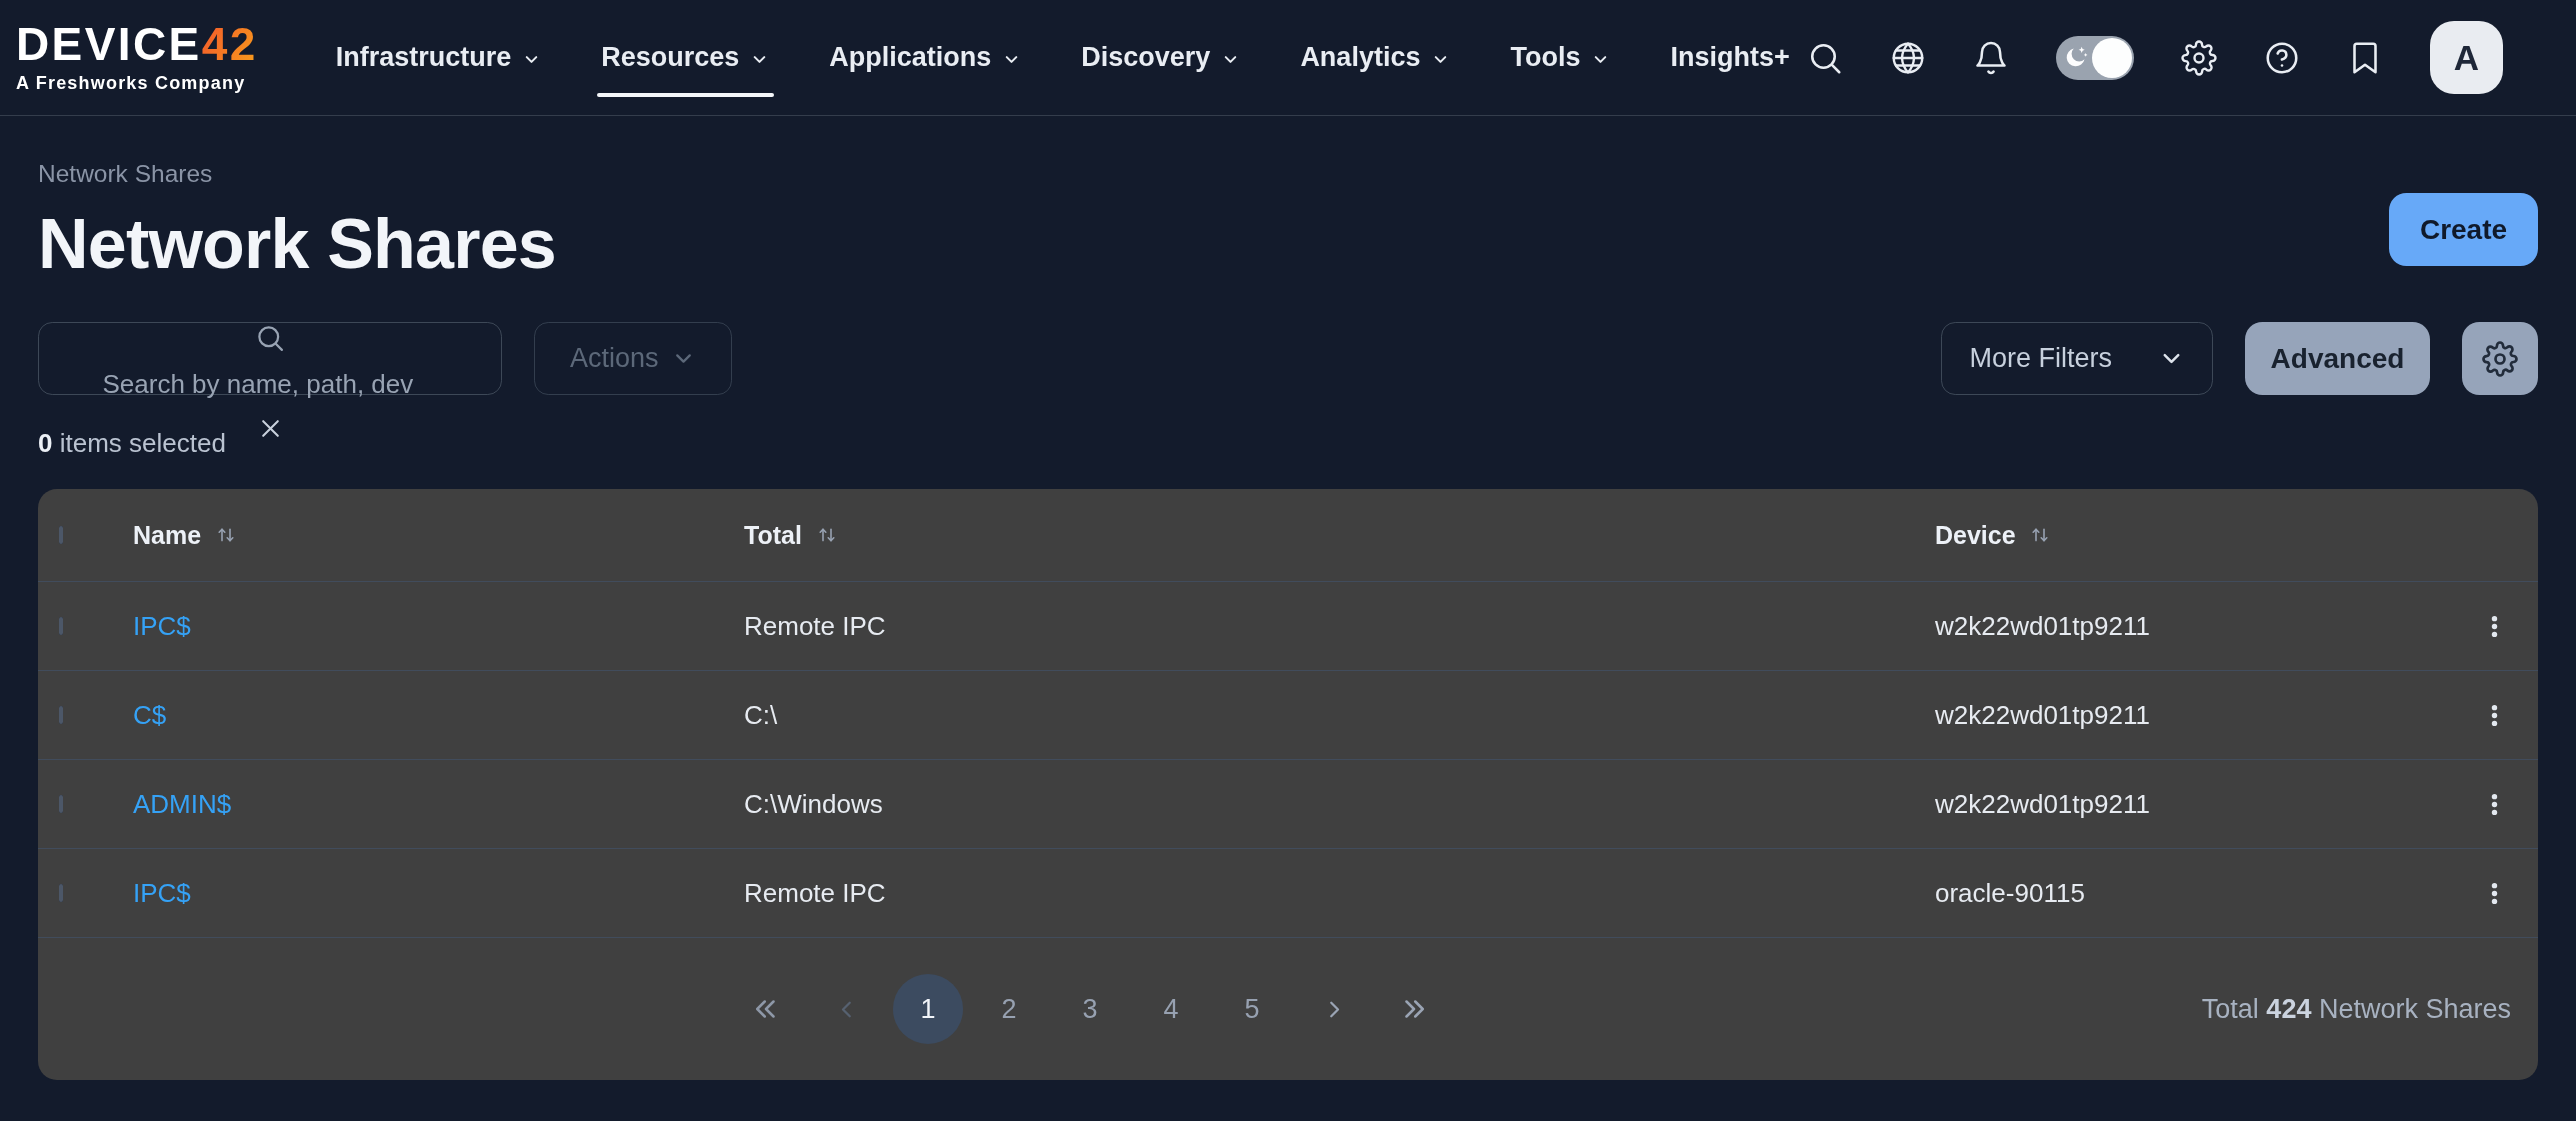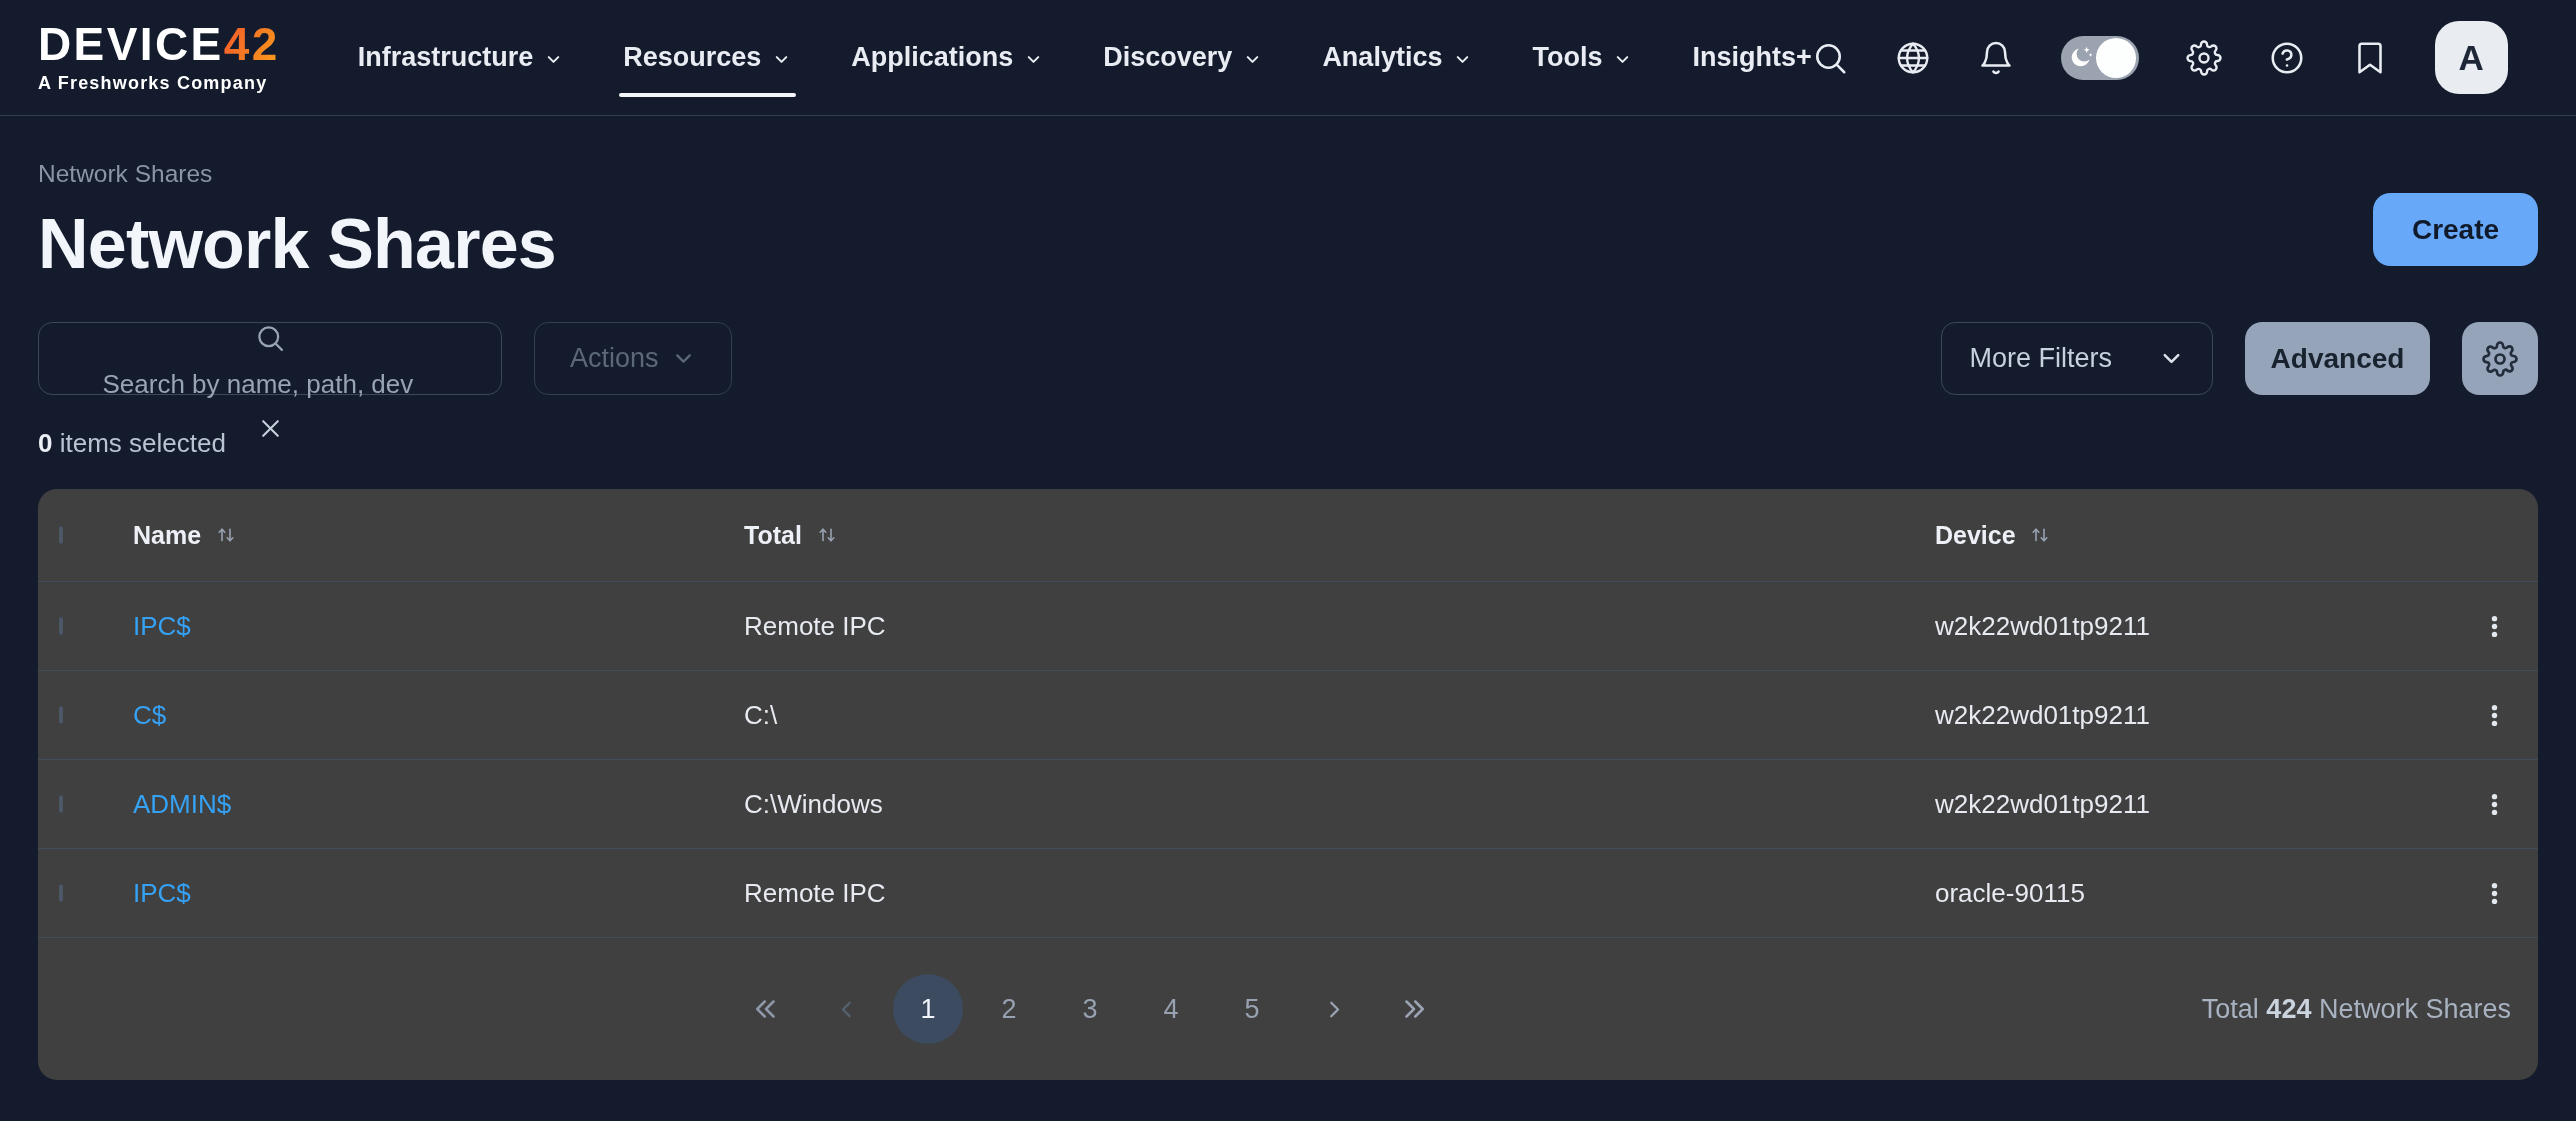--- a/index.html
+++ b/index.html
@@ -9,21 +9,21 @@
     font-family:"Liberation Sans","DejaVu Sans",sans-serif;
     color:#E8EDF4;
     overflow:hidden;
   }
   svg { display:block; }
 
   
   .topnav {
     height:116px;
     display:flex; align-items:center;
-    padding:0 73px 0 38px;
+    padding:0 73px 0 16px;
     border-bottom:1.6px solid #343D4C;
   }
   .logo { cursor:pointer; }
   .logo-line { font-size:46px; font-weight:800; letter-spacing:2.4px; line-height:1; }
   .logo-device { color:#FFFFFF; }
   .logo-42 {
     background:linear-gradient(120deg,#F2552C,#F9A11B);
     -webkit-background-clip:text; background-clip:text; color:transparent;
   }
   .logo-sub { font-size:18px; color:#FFFFFF; letter-spacing:1.2px; margin-top:6.3px; font-weight:600; }
@@ -51,21 +51,21 @@
     width:73px; height:73px; border-radius:24px; background:#E9ECF1;
     color:#1E2738; font-size:35px; font-weight:700;
     display:flex; align-items:center; justify-content:center; cursor:pointer;
   }
 
   
   .page-head { display:flex; justify-content:space-between; align-items:flex-start; padding:44px 38px 0 38px; }
   .breadcrumb { font-size:24.5px; color:#8A94A6; }
   .page-title { font-size:70px; font-weight:800; color:#F2F5F9; letter-spacing:-0.8px; margin-top:16px; }
   .create-btn {
-    margin-top:33px; width:165px; height:73px; border:none; border-radius:17.4px;
+    margin-top:33px; width:149px; height:73px; border:none; border-radius:17.4px;
     background:#67A9F8; color:#101A2B; font-size:28px; font-weight:700;
     font-family:inherit; cursor:pointer;
   }
 
   
   .toolbar { display:flex; align-items:center; margin:38px 38px 0 38px; gap:32px; }
   .search-box {
     width:464px; height:73px; border:1.6px solid #3D4857; border-radius:14.2px;
     display:flex; align-items:center; padding:0 8px; gap:16px; color:#98A3B3;flex-direction:column;
   }

